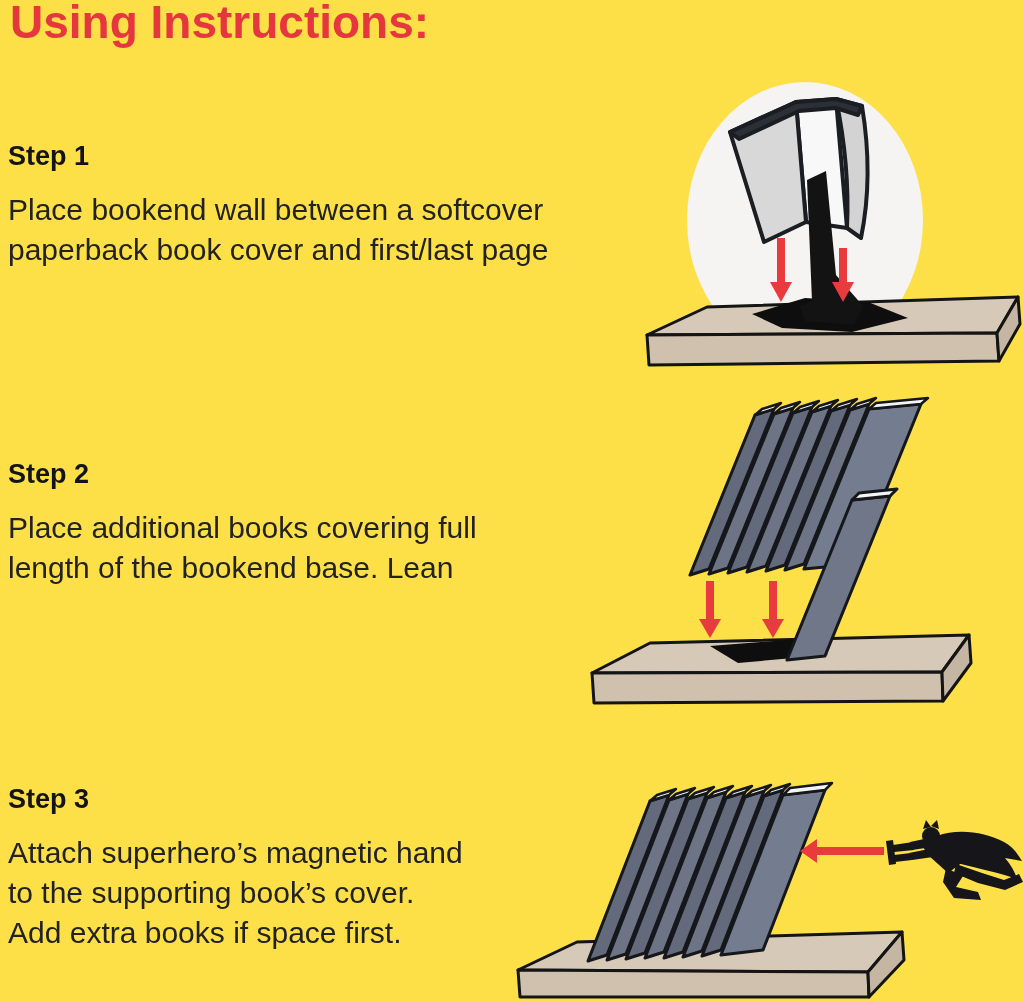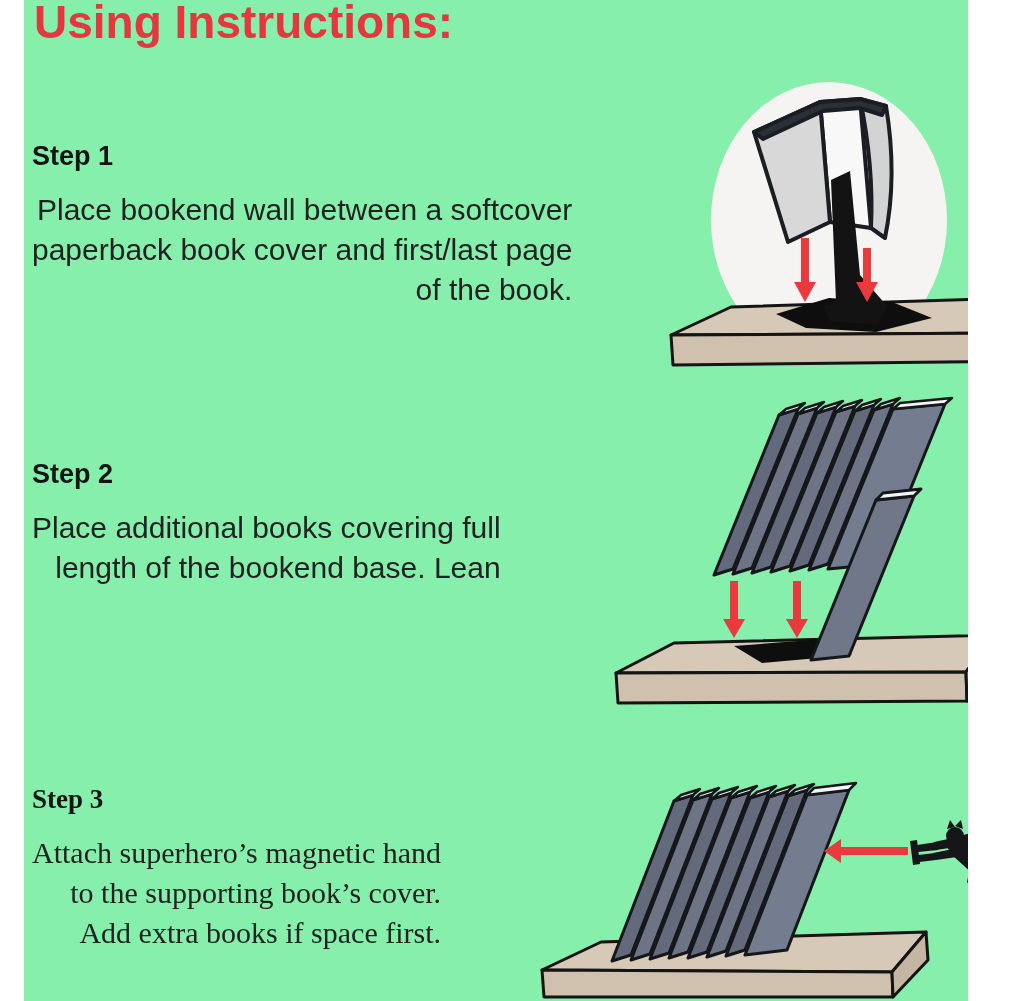--- a/index.html
+++ b/index.html
@@ -1,56 +1,54 @@
 <!DOCTYPE html>
 <html><head>
 <meta charset="utf-8">
 <style>
   html,body { margin:0; padding:0; background:#ffffff; }
   .page {
-    position:relative; width:944px; height:1001px;
-    background:#86efac; overflow:hidden;
+    position:relative; width:1024px; height:1001px;
+    background:#fde047; overflow:hidden;
     font-family:"Liberation Sans", sans-serif;
     color:#1f1f1f;
-    margin-left:24px;
   }
   .title {
     position:absolute; left:10px; top:-4px; margin:0;
     font-size:46px; line-height:1.15; font-weight:700;
     color:#e5383e; letter-spacing:0px;
   }
   .step { position:absolute; left:8px; }
   .step h2 {
     margin:0; font-size:27px; line-height:36px;
     font-weight:700; color:#141414;
   }
-  .step p { margin:16px 0 0 0; font-size:30px; color:#222222;text-align:right; }
+  .step p { margin:16px 0 0 0; font-size:30px; color:#222222; }
   .ln { display:block; line-height:40px; white-space:nowrap; }
   .step-1 { top:138px; }
   .step-2 { top:456px; }
-  .step-3 { top:781px;font-family:Liberation Serif, serif; }
+  .step-3 { top:781px; }
   .art { position:absolute; }
   .art-1 { left:600px; top:70px; }
   .art-2 { left:560px; top:385px; }
   .art-3 { left:500px; top:765px; }
   svg { display:block; }
 </style>
 </head>
 <body>
 
 <div class="page">
 
   <h1 class="title">Using Instructions:</h1>
 
   <section class="step step-1">
     <h2>Step 1</h2>
     <p>
       <span class="ln">Place bookend wall between a softcover</span>
       <span class="ln">paperback book cover and first/last page</span>
-      <span class="ln">of the book.</span>
     </p>
   </section>
 
   <div class="art art-1">
     <svg width="424" height="320" viewBox="0 0 424 320">
       <ellipse cx="205" cy="150" rx="118" ry="138" fill="#f5f4f2"></ellipse>
       <g stroke="#141414" stroke-width="3" stroke-linejoin="round">
         <polygon points="47,265 107,237 418,227 397,263" fill="#d7c9b7"></polygon>
         <polygon points="47,265 397,263 399,291 49,295" fill="#cfc1ae"></polygon>
         <polygon points="397,263 418,227 420,254 399,291" fill="#c5b6a3"></polygon>

